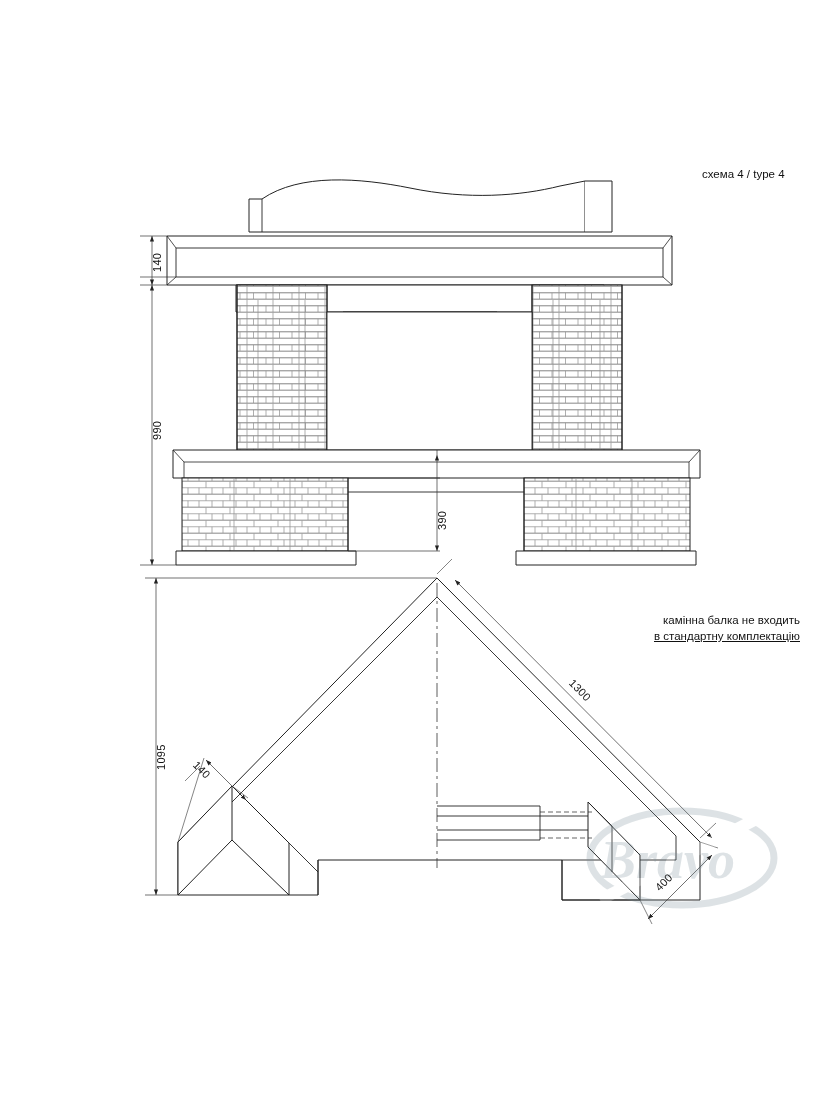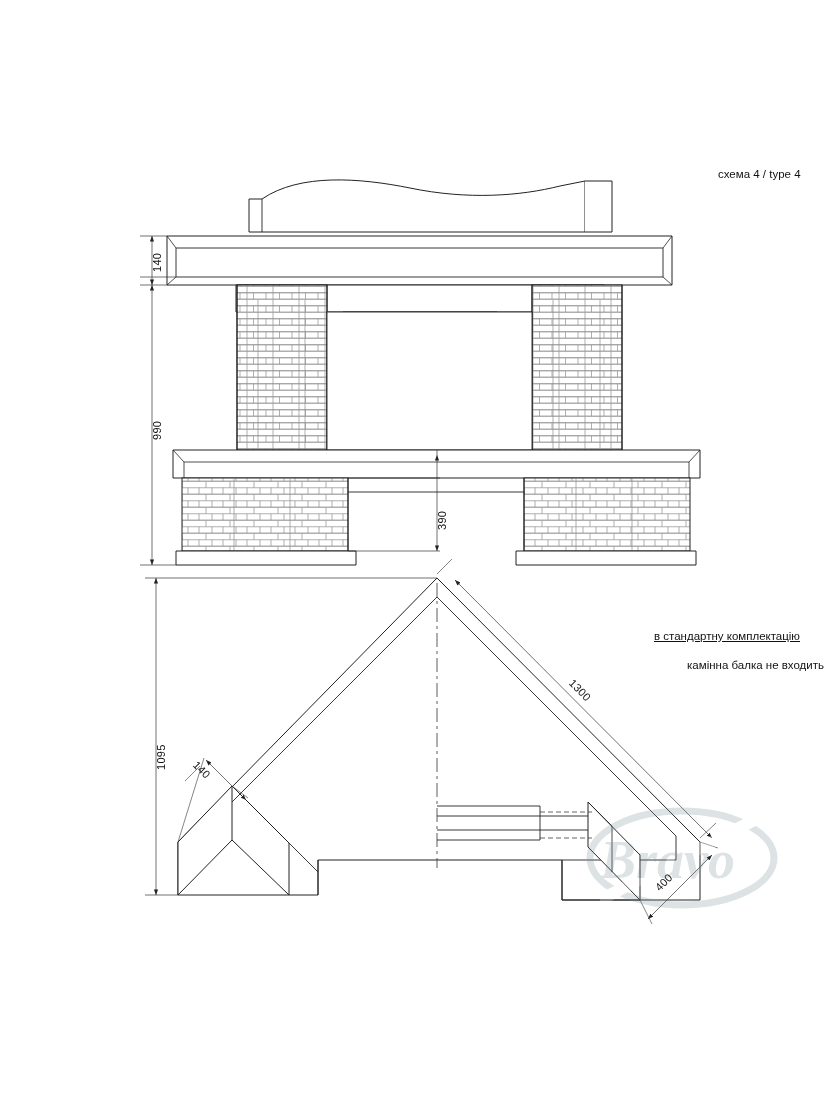--- a/index.html
+++ b/index.html
@@ -152,23 +152,23 @@
       <path d="M200 766 L185 781" stroke-width="0.6"></path>
     </g>
 
     <g class="wmg" opacity="0.25">
       <ellipse cx="682" cy="858" rx="92" ry="47" fill="none" stroke="#7b8f99" stroke-width="7"></ellipse>
       <path d="M600 900 L770 812" stroke="#ffffff" stroke-width="12"></path>
       <text x="600" y="878" font-family="Liberation Serif, serif" font-size="54" font-style="italic" font-weight="bold" fill="#7b8f99">Bravo</text>
     </g>
   </svg>
 
-  <div class="label" style="left:702px;top:167px;margin-left:16px;">схема 4 / type 4</div>
+  <div class="label" style="left:702px;top:167px;">схема 4 / type 4</div>
 
-  <div class="label note" style="left:584px;top:612px;width:240px;margin-top:45px;">камінна балка не входить</div>
+  <div class="label note" style="left:560px;top:612px;width:240px;">камінна балка не входить</div>
   <div class="label note" style="left:560px;top:628px;width:240px;text-decoration:underline;">в стандартну комплектацію</div>
 
   <div class="label dim vert" style="left:150px;top:272px;transform:rotate(-90deg);">140</div>
   <div class="label dim vert" style="left:150px;top:440px;transform:rotate(-90deg);">990</div>
   <div class="label dim vert" style="left:435px;top:530px;transform:rotate(-90deg);">390</div>
 
   <div class="label dim vert" style="left:154px;top:770px;transform:rotate(-90deg);">1095</div>
   <div class="label dim" style="left:200px;top:758px;transform:rotate(45deg);transform-origin:left top;">140</div>
   <div class="label dim" style="left:576px;top:676px;transform:rotate(45deg);transform-origin:left top;">1300</div>
   <div class="label dim" style="left:652px;top:884px;transform:rotate(-45deg);transform-origin:left top;">400</div>

